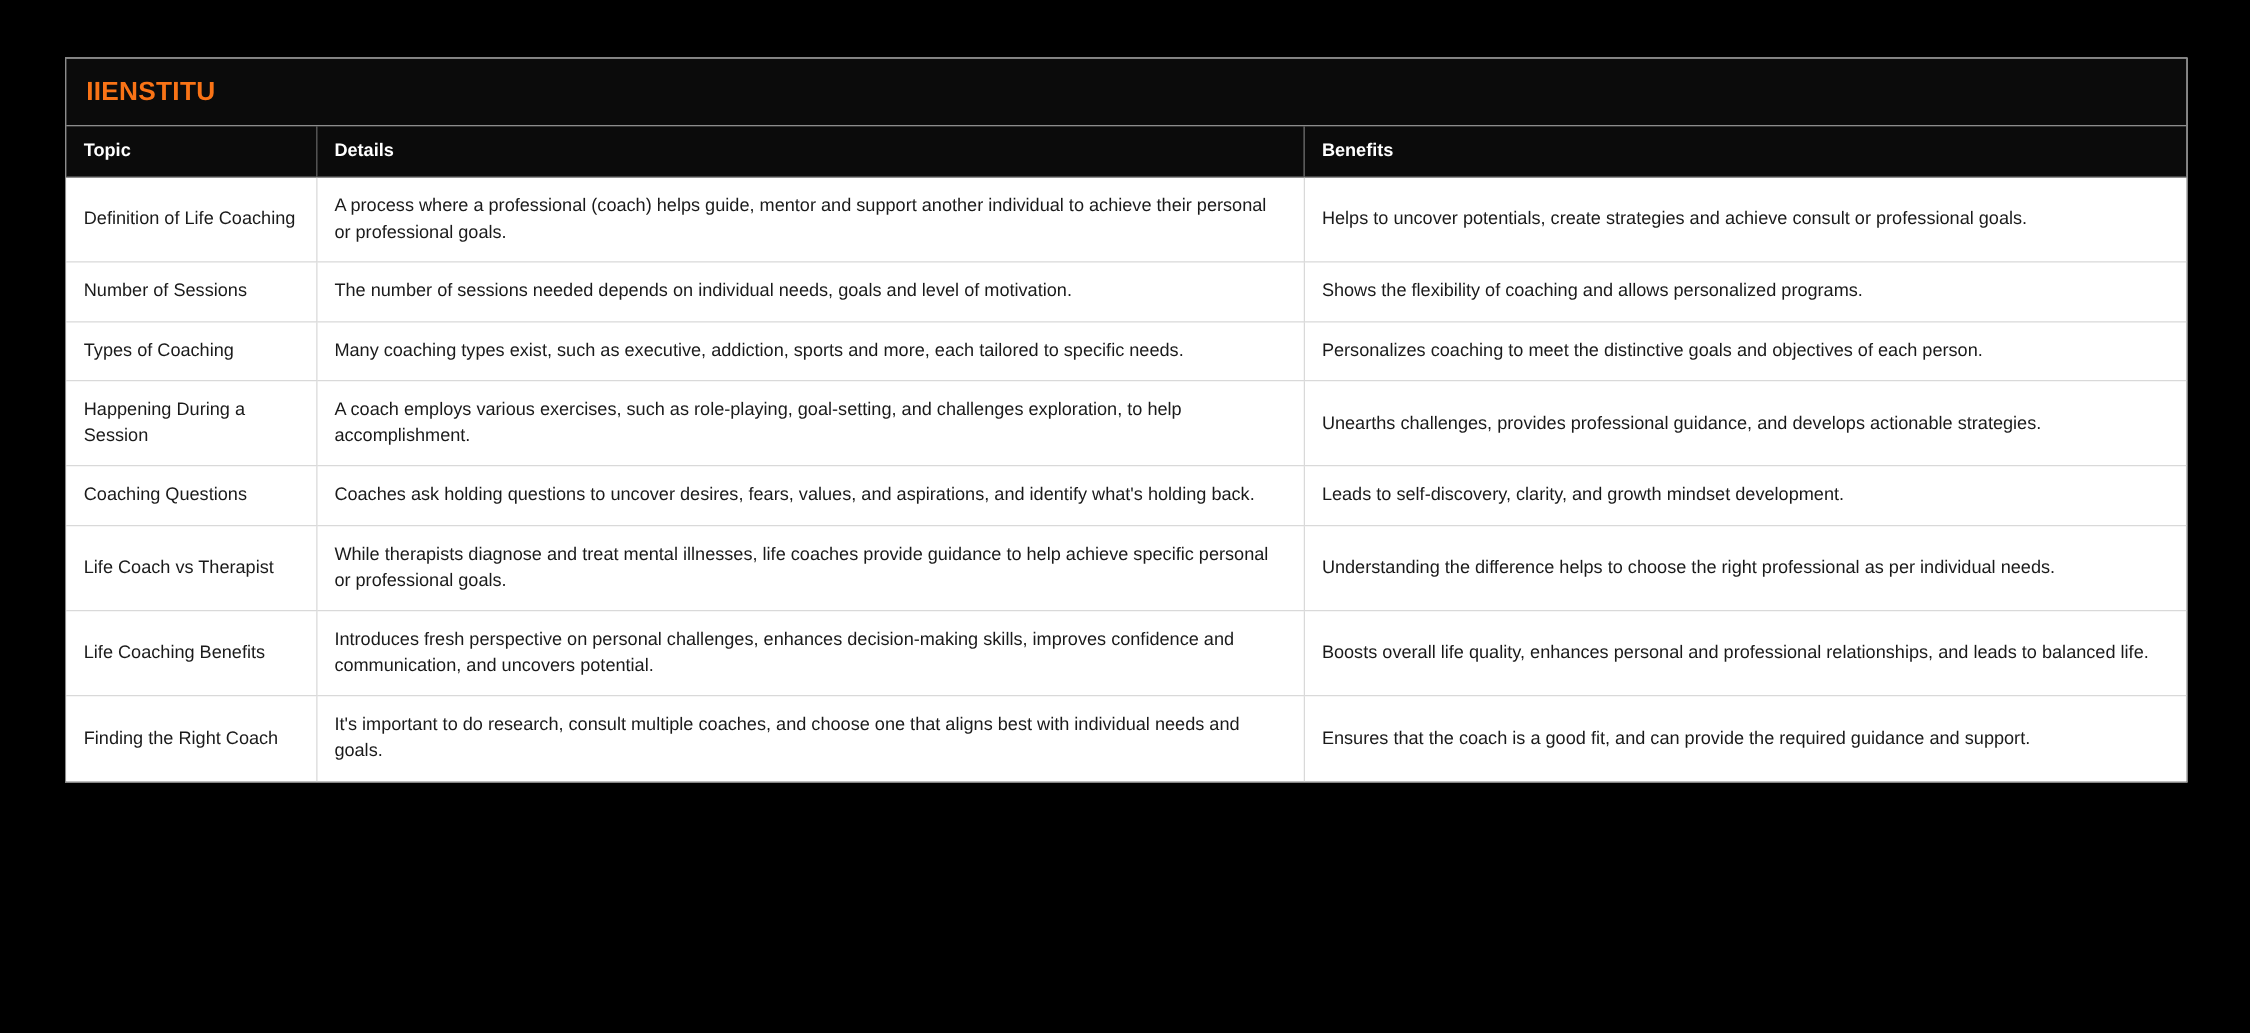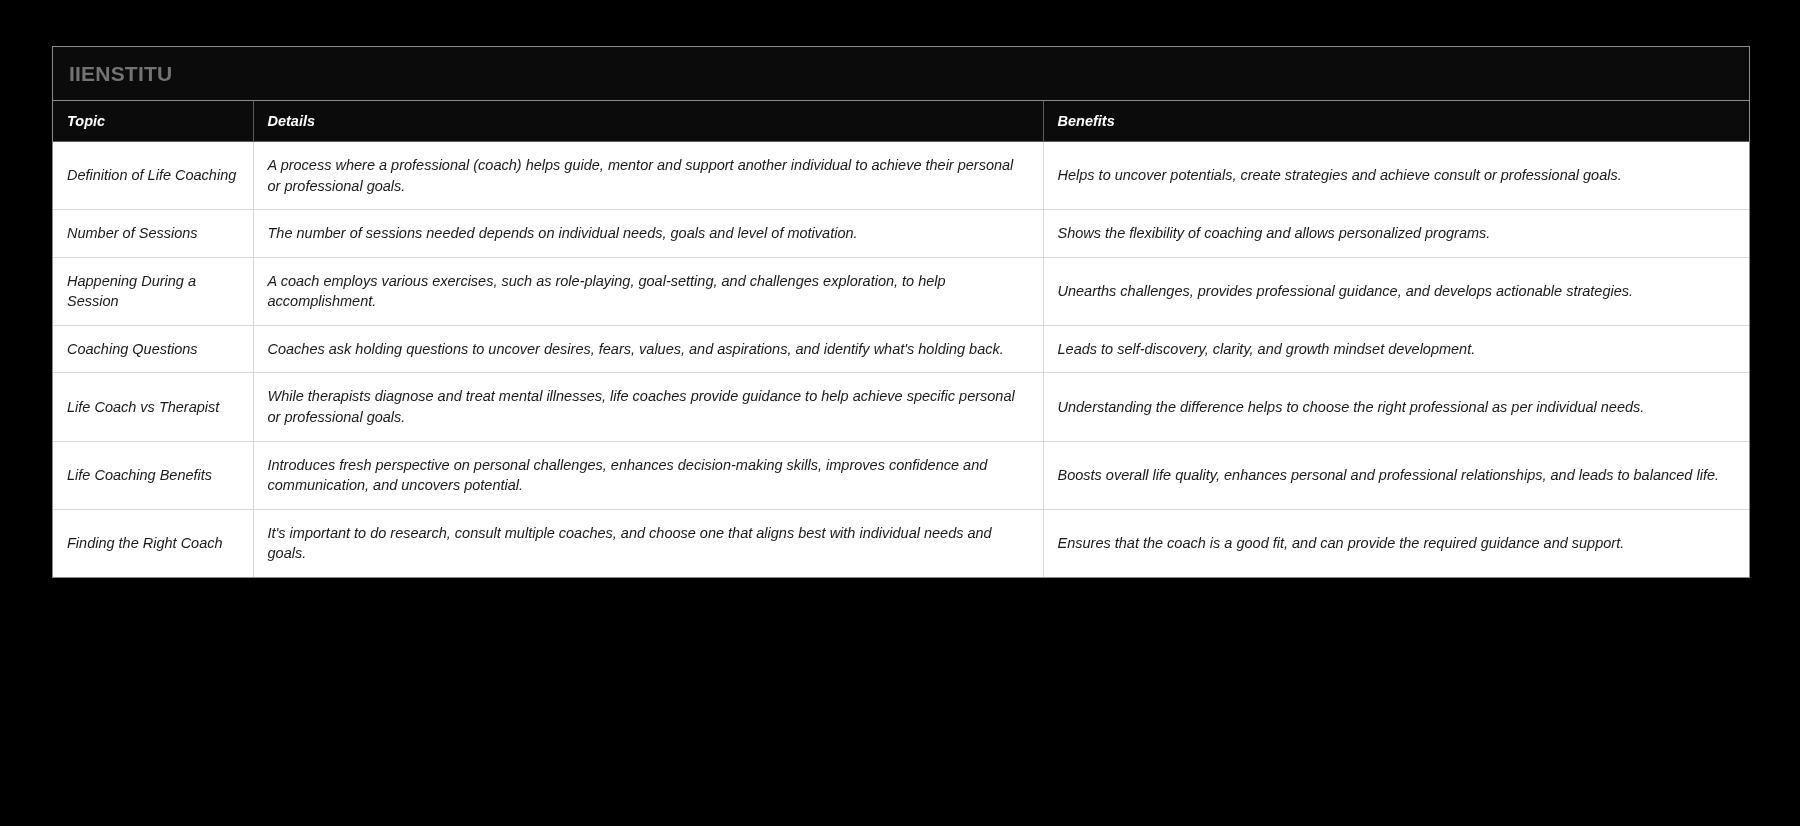--- a/index.html
+++ b/index.html
@@ -28,32 +28,31 @@
   }
 
   .brand-bar {
     background: #0b0b0b;
     border-bottom: 1px solid #8c8c8c;
     padding: 16px 16px 16px 16px;
     box-sizing: border-box;
   }
 
   .brand-title {
-    color: #737373;
+    color: #f97316;
     font-size: 21px;
     font-weight: bold;
     letter-spacing: 0.2px;
     line-height: 1;
   }
 
   table.data {
     border-collapse: collapse;
     width: 100%;
     table-layout: fixed;
-    font-style: italic;
   }
 
   table.data th {
     background: #0b0b0b;
     color: #ffffff;
     font-size: 14.5px;
     font-weight: bold;
     text-align: left;
     padding: 12px 14px;
     border-right: 1px solid #5a5a5a;
@@ -110,20 +109,25 @@
           <td>Definition of Life Coaching</td>
           <td>A process where a professional (coach) helps guide, mentor and support another individual to achieve their personal or professional goals.</td>
           <td>Helps to uncover potentials, create strategies and achieve consult or professional goals.</td>
         </tr>
         <tr>
           <td>Number of Sessions</td>
           <td>The number of sessions needed depends on individual needs, goals and level of motivation.</td>
           <td>Shows the flexibility of coaching and allows personalized programs.</td>
         </tr>
         <tr>
+          <td>Types of Coaching</td>
+          <td>Many coaching types exist, such as executive, addiction, sports and more, each tailored to specific needs.</td>
+          <td>Personalizes coaching to meet the distinctive goals and objectives of each person.</td>
+        </tr>
+        <tr>
           <td>Happening During a Session</td>
           <td>A coach employs various exercises, such as role-playing, goal-setting, and challenges exploration, to help accomplishment.</td>
           <td>Unearths challenges, provides professional guidance, and develops actionable strategies.</td>
         </tr>
         <tr>
           <td>Coaching Questions</td>
           <td>Coaches ask holding questions to uncover desires, fears, values, and aspirations, and identify what's holding back.</td>
           <td>Leads to self-discovery, clarity, and growth mindset development.</td>
         </tr>
         <tr>

